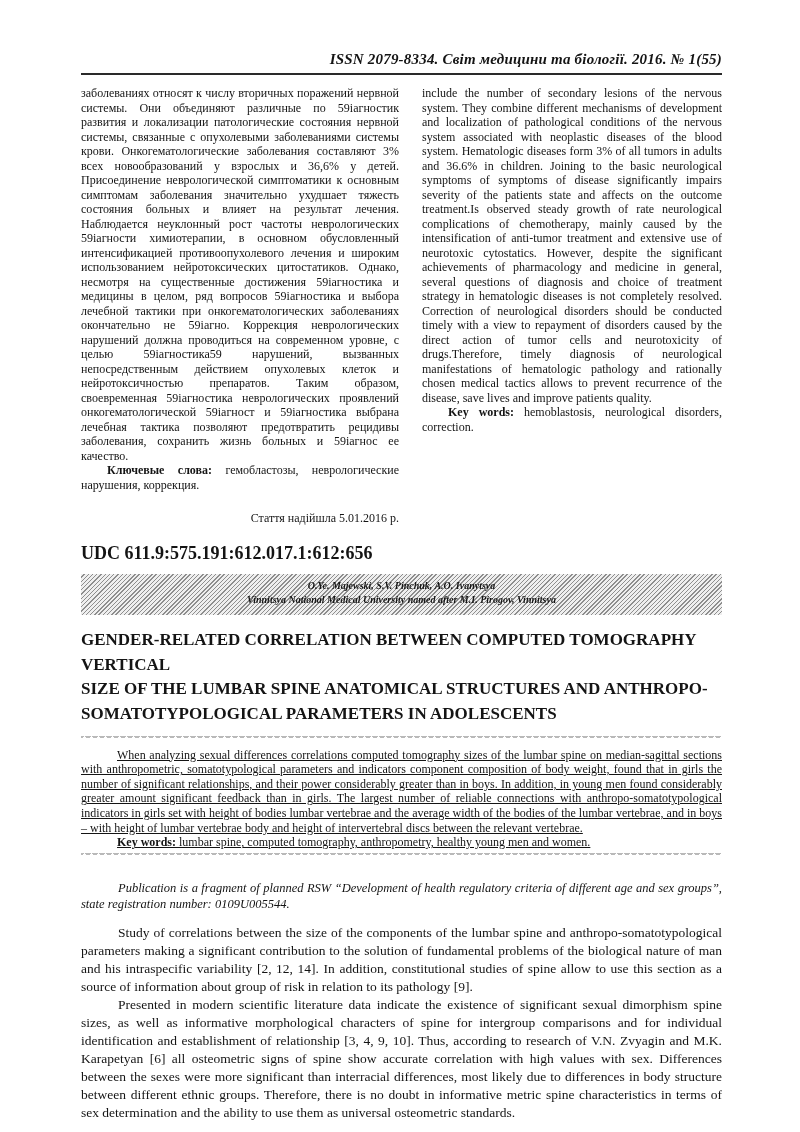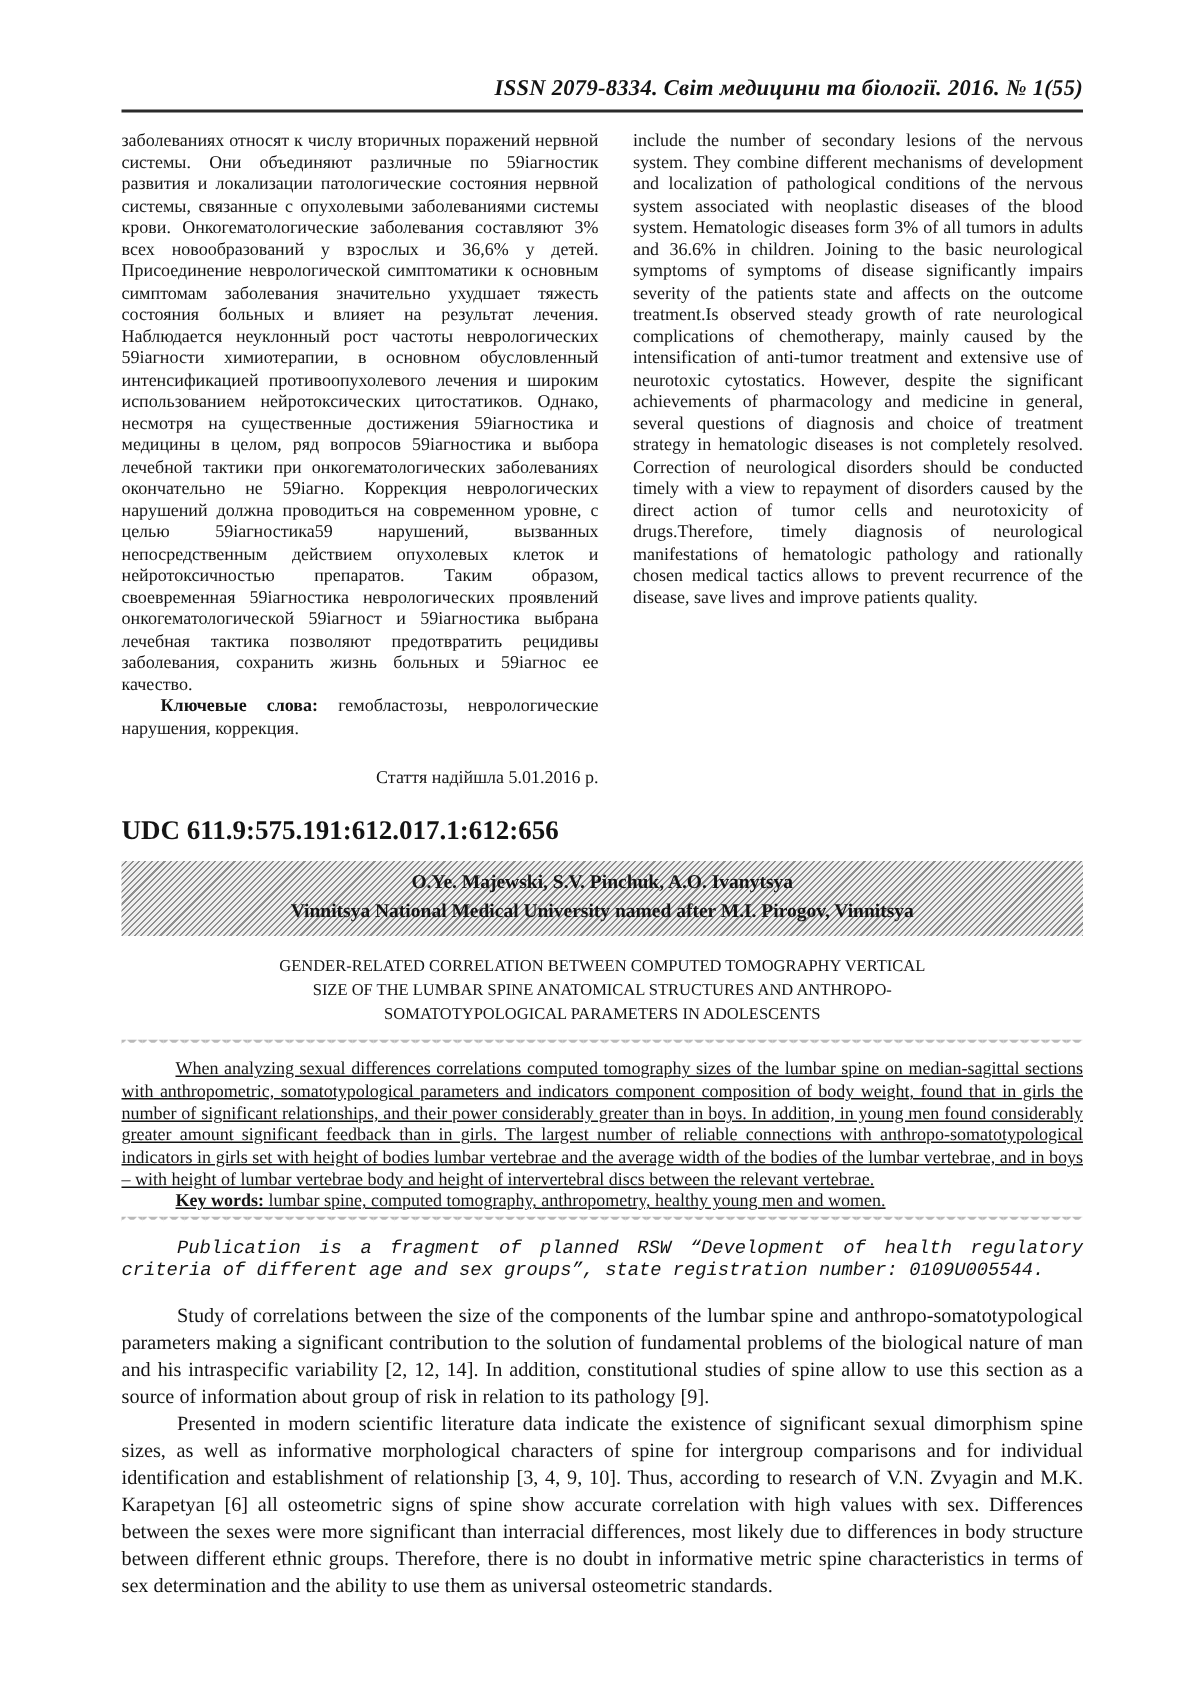--- a/index.html
+++ b/index.html
@@ -20,66 +20,68 @@
   }
   .col-left { width:318px; flex:none; }
   .col-right { flex:1; }
   .kw-par { text-indent:26px; }
   .right-note { text-align:right; font-size:12px; }
   .received-note { margin-top:19px; }
   .reviewer-note { margin-top:5px; }
   .udc { margin-top:17px; font-weight:bold; font-size:18px; }
   .authors-box {
     margin-top:10px; padding:5px 6px 7px; text-align:center;
-    font-weight:bold; font-size:13px; line-height:1.45;
+    font-weight:bold; font-size:10px; line-height:1.45;
     background:repeating-linear-gradient(135deg,#efefef 0px,#efefef 2px,#8e8e8e 2px,#8e8e8e 3px);
+    font-style:italic;
   }
   .article-title {
-    margin-top:13px; text-align:center; font-weight:normal;
-    font-size:11px; line-height:1.45;
+    margin-top:13px; text-align:left; font-weight:bold;
+    font-size:17px; line-height:1.45;
   }
   .zigzag {
     height:7px; background-repeat:repeat-x;
     background-image:
       linear-gradient(135deg,#ffffff 25%,transparent 25%),
       linear-gradient(225deg,#ffffff 25%,transparent 25%),
       linear-gradient(135deg,#b9b9b9 25%,transparent 25%),
       linear-gradient(225deg,#b9b9b9 25%,transparent 25%);
     background-position:0 2px,0 2px,0 0,0 0;
     background-size:7px 7px;
   }
   .zz-top { margin-top:9px; }
   .zz-bottom { margin-top:3px; }
   .abstract {
     margin-top:5px; font-size:12px; line-height:1.22; text-align:justify;
   }
   .abstract p { text-indent:36px;text-decoration:underline; }
   .pub-note {
-    margin-top:7px; font-style:italic; font-size:12.5px;
-    line-height:1.25; text-align:justify; text-indent:37px;font-family:Liberation Mono, monospace;
+    margin-top:21px; font-style:italic; font-size:12.5px;
+    line-height:1.25; text-align:justify; text-indent:37px;
   }
   .body-text { margin-top:12px; font-size:13.5px; line-height:1.33; text-align:justify; }
   .body-text p { text-indent:37px; }
   b.lead { font-weight:bold; }
 </style>
 </head>
 <body>
 
 <div class="page">
 
   <div class="journal-header">ISSN 2079-8334. Світ медицини та біології. 2016. № 1(55)</div>
 
   <div class="columns">
     <div class="col-left">
       <p>заболеваниях относят к числу вторичных поражений нервной системы. Они объединяют различные по 59іагностик развития и локализации патологические состояния нервной системы, связанные с опухолевыми заболеваниями системы крови. Онкогематологические заболевания составляют 3% всех новообразований у взрослых и 36,6% у детей. Присоединение неврологической симптоматики к основным симптомам заболевания значительно ухудшает тяжесть состояния больных и влияет на результат лечения. Наблюдается неуклонный рост частоты неврологических 59іагности химиотерапии, в основном обусловленный интенсификацией противоопухолевого лечения и широким использованием нейротоксических цитостатиков. Однако, несмотря на существенные достижения 59іагностика и медицины в целом, ряд вопросов 59іагностика и выбора лечебной тактики при онкогематологических заболеваниях окончательно не 59іагно. Коррекция неврологических нарушений должна проводиться на современном уровне, с целью 59іагностика59 нарушений, вызванных непосредственным действием опухолевых клеток и нейротоксичностью препаратов. Таким образом, своевременная 59іагностика неврологических проявлений онкогематологической 59іагност и 59іагностика выбрана лечебная тактика позволяют предотвратить рецидивы заболевания, сохранить жизнь больных и 59іагнос ее качество.</p>
       <p class="kw-par"><b class="lead">Ключевые слова:</b><span> гемобластозы, неврологические нарушения, коррекция.</span></p>
       <div class="right-note received-note">Стаття надійшла 5.01.2016 р.</div>
     </div>
     <div class="col-right">
       <p>include the number of secondary lesions of the nervous system. They combine different mechanisms of development and localization of pathological conditions of the nervous system associated with neoplastic diseases of the blood system. Hematologic diseases form 3% of all tumors in adults and 36.6% in children. Joining to the basic neurological symptoms of symptoms of disease significantly impairs severity of the patients state and affects on the outcome treatment.Is observed steady growth of rate neurological complications of chemotherapy, mainly caused by the intensification of anti-tumor treatment and extensive use of neurotoxic cytostatics. However, despite the significant achievements of pharmacology and medicine in general, several questions of diagnosis and choice of treatment strategy in hematologic diseases is not completely resolved. Correction of neurological disorders should be conducted timely with a view to repayment of disorders caused by the direct action of tumor cells and neurotoxicity of drugs.Therefore, timely diagnosis of neurological manifestations of hematologic pathology and rationally chosen medical tactics allows to prevent recurrence of the disease, save lives and improve patients quality.</p>
+      <p class="kw-par"><b class="lead">Key words:</b><span> hemoblastosis, neurological disorders, correction.</span></p>
     </div>
   </div>
 
   <div class="udc">UDC 611.9:575.191:612.017.1:612:656</div>
 
   <div class="authors-box">
     <div>O.Ye. Majewski, S.V. Pinchuk, A.O. Ivanytsya</div>
     <div>Vinnitsya National Medical University named after M.I. Pirogov, Vinnitsya</div>
   </div>
 

